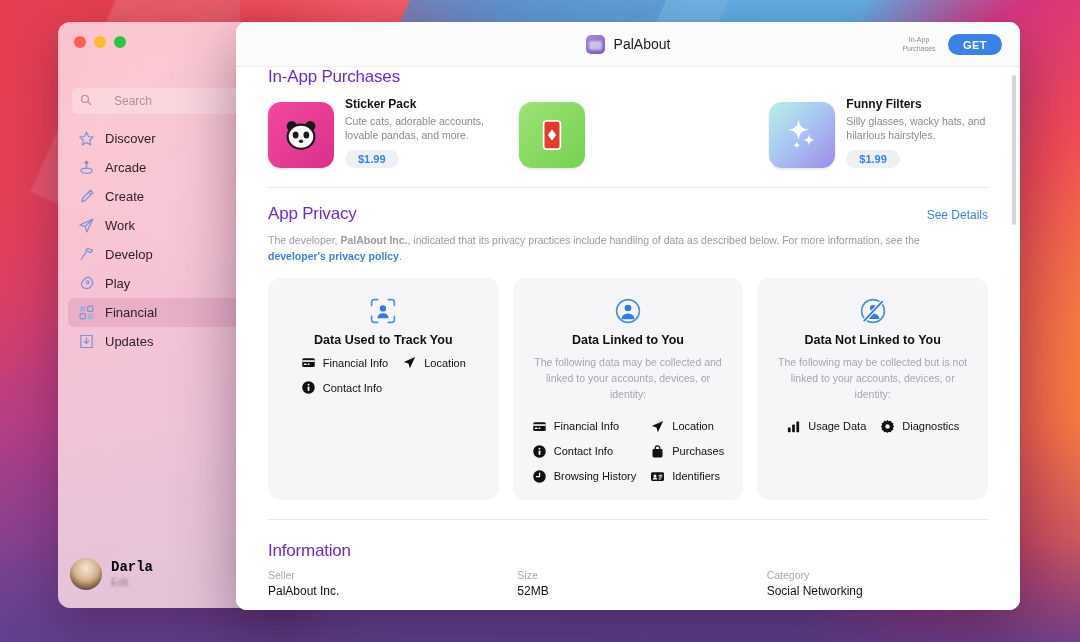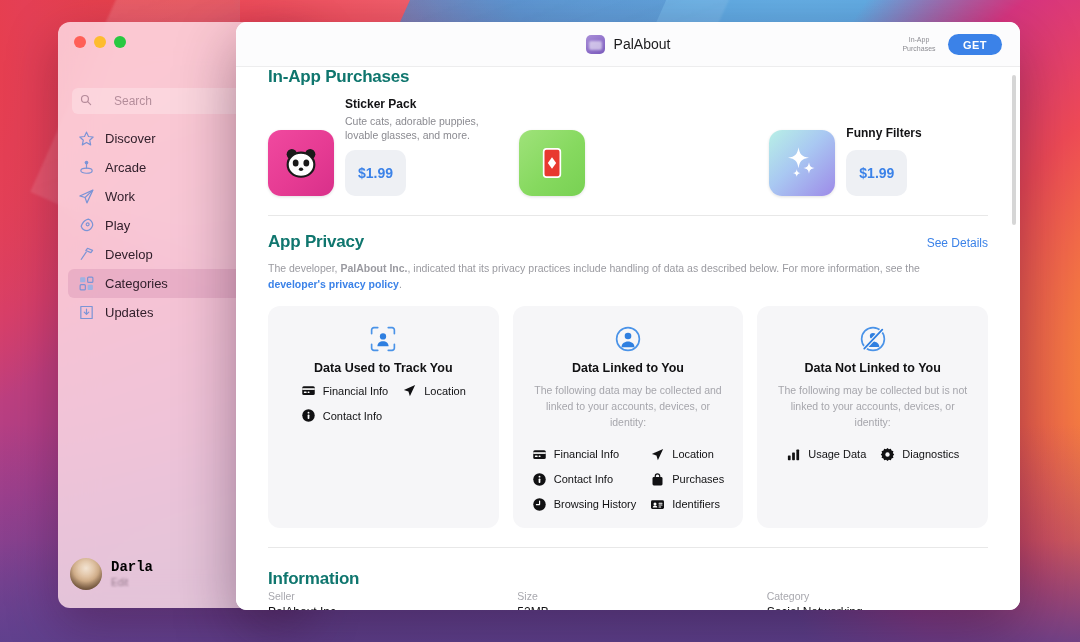--- a/index.html
+++ b/index.html
@@ -185,21 +185,21 @@
 
   .as-body {
     flex: 1 1 auto;
     overflow: hidden;
     position: relative;
     padding: 0 32px;
     background: #fff;
   }
 
   .sec-title {
-    font-size: 17px; font-weight: bold; color: #0f766e;
+    font-size: 17px; font-weight: normal; color: #6d28d9;
     letter-spacing: -0.2px;
   }
 
   
   .iap-heading-clip {
     height: 19px; overflow: hidden; position: relative; margin-top: 0;
   }
   .iap-heading-clip .sec-title { position: absolute; bottom: -1px; left: 0; }
 
   
@@ -217,22 +217,22 @@
   }
   .thumb-pink  { background: linear-gradient(135deg, #f0499f 0%, #e63b93 55%, #d8308a 100%); }
   .thumb-green { background: linear-gradient(135deg, #9fe27a 0%, #86d95f 55%, #78d153 100%); }
   .thumb-violet{ background: linear-gradient(135deg, #b8f0e6 0%, #a9c8f2 45%, #9d8ae8 100%); }
   .iap-meta { padding-top: 2px; min-width: 0; }
   .iap-name { font-size: 12px; font-weight: bold; color: #131315; margin-bottom: 3px; }
   .iap-desc { font-size: 10.5px; color: #8a8a90; line-height: 1.38; }
   .iap-price {
     display: inline-block; margin-top: 7px;
     background: #eef0f4; color: #3b82e8;
-    font-size: 14px; font-weight: bold;
-    padding: 15px 13px; border-radius: 10px;
+    font-size: 11px; font-weight: bold;
+    padding: 3px 13px; border-radius: 10px;
   }
 
   .divider { height: 1px; background: rgba(0,0,0,0.09); margin: 19px 0 0 0; }
 
   
   .privacy-head {
     display: flex; align-items: baseline; justify-content: space-between;
     margin-top: 16px;
   }
   .see-details { font-size: 12px; color: #3b82e8; cursor: pointer; }
@@ -263,21 +263,21 @@
     width: 100%; justify-content: center; align-content: start;
   }
   .ptag { display: flex; align-items: center; gap: 7px; font-size: 11px; color: #111113; }
   .ptag svg { flex: 0 0 auto; }
 
   
   .info-head { margin-top: 21px; }
   .info-grid {
     display: grid; grid-template-columns: repeat(3, 1fr);
     column-gap: 28px; row-gap: 14px;
-    margin-top: 1px;
+    margin-top: 8px;
   }
   .info-label { font-size: 10.5px; color: #a8a8ae; margin-bottom: 3px; }
   .info-value { font-size: 12px; color: #111113; display: flex; align-items: center; gap: 5px; }
 
   
   .as-scrollbar {
     position: absolute; right: 4px; top: 8px; width: 4px; height: 150px;
     border-radius: 2px; background: rgba(0,0,0,0.16);
   }
 </style>
@@ -328,61 +328,70 @@
         <span class="nav-ico">
           <svg viewBox="0 0 24 24" width="17" height="17" fill="none" stroke="#7b94d6" stroke-width="1.7" stroke-linecap="round">
             <circle cx="12" cy="5" r="2.6" fill="#7b94d6" stroke="none"></circle>
             <line x1="12" y1="7.6" x2="12" y2="13"></line>
             <ellipse cx="12" cy="16.5" rx="8" ry="3.6"></ellipse>
           </svg>
         </span>
         <span>Arcade</span>
       </div>
 
+      <div class="nav-item">
+        <span class="nav-ico">
+          <svg viewBox="0 0 24 24" width="17" height="17" fill="none" stroke="#7b94d6" stroke-width="1.7" stroke-linejoin="round">
+            <path d="M17.5 3.2 21 6.7 10.3 17.4 5.2 19.3 7 14.1z"></path>
+            <line x1="14.6" y1="6" x2="18.2" y2="9.6"></line>
+          </svg>
+        </span>
+        <span>Create</span>
+      </div>
 
       <div class="nav-item">
         <span class="nav-ico">
           <svg viewBox="0 0 24 24" width="17" height="17" fill="none" stroke="#7b94d6" stroke-width="1.7" stroke-linejoin="round">
             <path d="M21 3 2.6 11.2 10 13.4 12.6 21z"></path>
             <path d="M10 13.4 21 3"></path>
           </svg>
         </span>
         <span>Work</span>
       </div>
 
       <div class="nav-item">
         <span class="nav-ico">
           <svg viewBox="0 0 24 24" width="17" height="17" fill="none" stroke="#7b94d6" stroke-width="1.7" stroke-linejoin="round">
+            <path d="M13.4 3.2 20.6 6.2 18.2 9.4 11 6.4z"></path>
+            <line x1="12" y1="8" x2="4.2" y2="19.4"></line>
+          </svg>
+        </span>
+        <span>Develop</span>
+      </div>
+
+      <div class="nav-item">
+        <span class="nav-ico">
+          <svg viewBox="0 0 24 24" width="17" height="17" fill="none" stroke="#7b94d6" stroke-width="1.7" stroke-linejoin="round">
             <path d="M14.5 3C18 4.2 20.6 7.6 20.8 11.4c-1 3.9-4 6.9-7.9 7.9-3.8-.2-7.2-2.8-8.4-6.3 2-5.6 5.5-8.9 10-10z"></path>
             <circle cx="13.6" cy="10.4" r="2.1"></circle>
           </svg>
         </span>
         <span>Play</span>
-      </div>
-
-      <div class="nav-item">
-        <span class="nav-ico">
-          <svg viewBox="0 0 24 24" width="17" height="17" fill="none" stroke="#7b94d6" stroke-width="1.7" stroke-linejoin="round">
-            <path d="M13.4 3.2 20.6 6.2 18.2 9.4 11 6.4z"></path>
-            <line x1="12" y1="8" x2="4.2" y2="19.4"></line>
-          </svg>
-        </span>
-        <span>Develop</span>
       </div>
 
       <div class="nav-item selected">
         <span class="nav-ico">
           <svg viewBox="0 0 24 24" width="17" height="17" fill="none" stroke="#7b94d6" stroke-width="1.7">
             <rect x="3" y="3" width="7.4" height="7.4" rx="1.4" fill="#9fb2e2" stroke="none"></rect>
             <rect x="13.6" y="3" width="7.4" height="7.4" rx="1.4"></rect>
             <rect x="3" y="13.6" width="7.4" height="7.4" rx="1.4"></rect>
             <rect x="13.6" y="13.6" width="7.4" height="7.4" rx="1.4" fill="#9fb2e2" stroke="none"></rect>
           </svg>
         </span>
-        <span>Categories</span>
+        <span>Financial</span>
       </div>
 
       <div class="nav-item">
         <span class="nav-ico">
           <svg viewBox="0 0 24 24" width="17" height="17" fill="none" stroke="#7b94d6" stroke-width="1.7" stroke-linejoin="round" stroke-linecap="round">
             <path d="M4 3.5h16v17H4z" rx="2"></path>
             <path d="M12 7.2v7.2M8.8 11.4 12 14.6 15.2 11.4"></path>
           </svg>
         </span>
         <span>Updates</span>
@@ -430,21 +439,21 @@
               <ellipse cx="13" cy="13.5" rx="6.2" ry="6.2" fill="#1a1a1a"></ellipse>
               <ellipse cx="35" cy="13.5" rx="6.2" ry="6.2" fill="#1a1a1a"></ellipse>
               <ellipse cx="24" cy="26" rx="16" ry="14.5" fill="#ffffff" stroke="#1a1a1a" stroke-width="2.6"></ellipse>
               <ellipse cx="17.6" cy="24" rx="3.5" ry="4.2" fill="#1a1a1a"></ellipse>
               <ellipse cx="30.4" cy="24" rx="3.5" ry="4.2" fill="#1a1a1a"></ellipse>
               <ellipse cx="24" cy="31.5" rx="2.6" ry="2" fill="#1a1a1a"></ellipse>
             </svg>
           </div>
           <div class="iap-meta">
             <div class="iap-name">Sticker Pack</div>
-            <div class="iap-desc">Cute cats, adorable puppies, lovable glasses, and more.</div>
+            <div class="iap-desc">Cute cats, adorable accounts, lovable pandas, and more.</div>
             <div class="iap-price">$1.99</div>
           </div>
         </div>
 
         <div class="iap-item">
           <div class="iap-thumb thumb-green">
             <svg viewBox="0 0 48 48" width="40" height="40">
               <rect x="14" y="7" width="20" height="34" rx="3.4" fill="#e8392f" stroke="#ffffff" stroke-width="2"></rect>
               <polygon points="24,17 29,24 24,31 19,24" fill="#ffffff"></polygon>
             </svg>
@@ -454,20 +463,21 @@
         <div class="iap-item">
           <div class="iap-thumb thumb-violet">
             <svg viewBox="0 0 48 48" width="42" height="42">
               <path d="M20 6 C21.4 14.4 23.6 16.6 32 18 C23.6 19.4 21.4 21.6 20 30 C18.6 21.6 16.4 19.4 8 18 C16.4 16.6 18.6 14.4 20 6z" fill="#ffffff"></path>
               <path d="M32 23 C32.8 27.6 34 28.8 38.6 29.6 C34 30.4 32.8 31.6 32 36.2 C31.2 31.6 30 30.4 25.4 29.6 C30 28.8 31.2 27.6 32 23z" fill="#ffffff"></path>
               <path d="M18 31 C18.6 34 19.4 34.8 22.4 35.4 C19.4 36 18.6 36.8 18 39.8 C17.4 36.8 16.6 36 13.6 35.4 C16.6 34.8 17.4 34 18 31z" fill="#ffffff"></path>
             </svg>
           </div>
           <div class="iap-meta">
             <div class="iap-name">Funny Filters</div>
+            <div class="iap-desc">Silly glasses, wacky hats, and hilarious hairstyles.</div>
             <div class="iap-price">$1.99</div>
           </div>
         </div>
       </div>
 
       <div class="divider"></div>
 
       <div class="privacy-head">
         <div class="sec-title">App Privacy</div>
         <div class="see-details">See Details</div>

